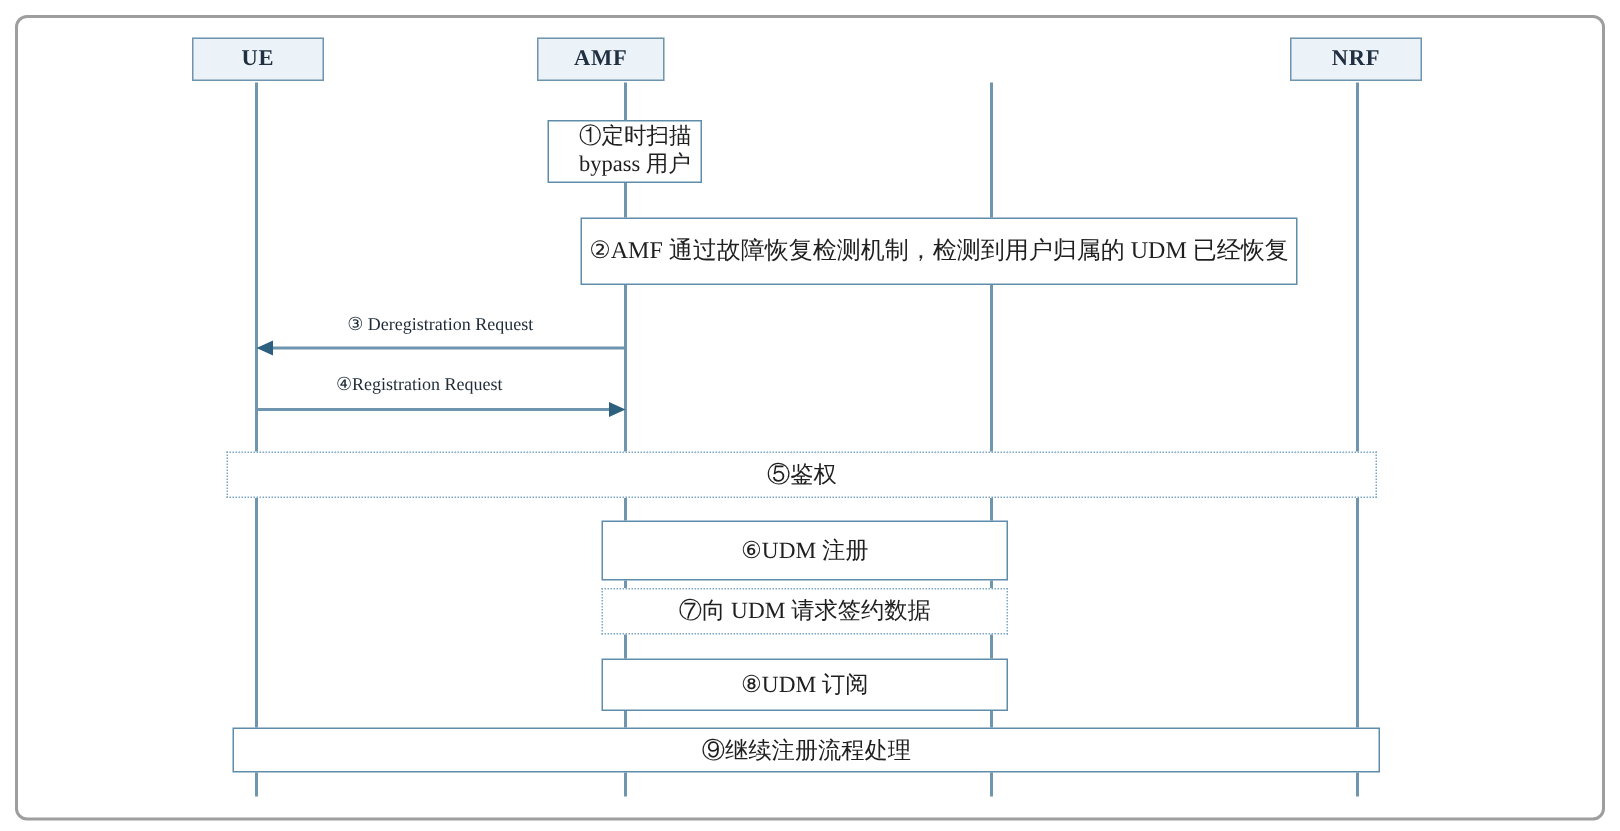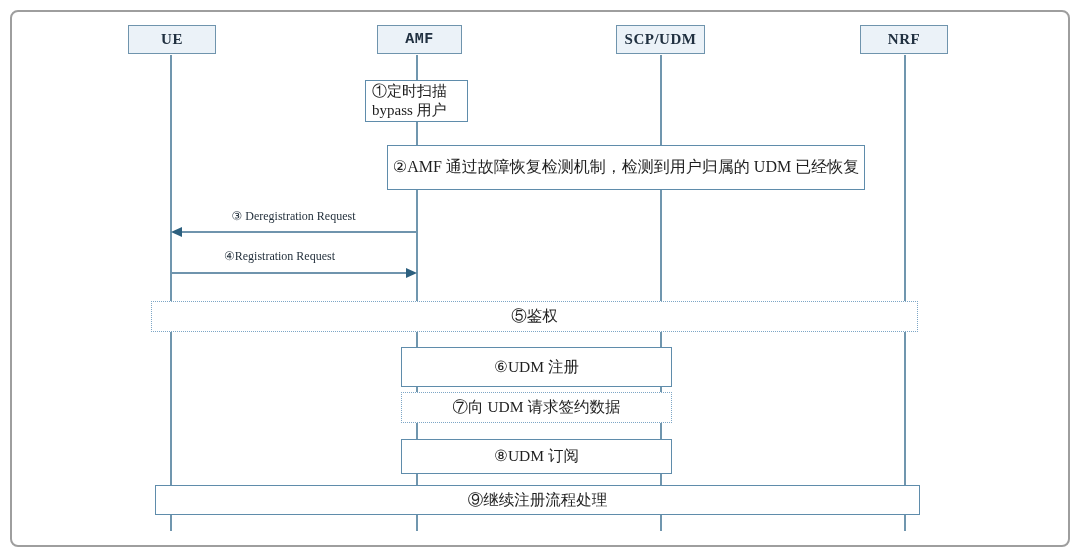--- a/index.html
+++ b/index.html
@@ -9,21 +9,21 @@
          border:2px solid #9e9e9e;border-radius:8px;background:#ffffff;}
   .lifeline{position:absolute;width:2px;top:55px;height:476px;background:#7096ae;}
   .actor{position:absolute;top:25px;height:27px;background:#ebf2f8;border:1.5px solid #6f94ad;
          display:flex;align-items:center;justify-content:center;
          font-weight:bold;font-size:15px;color:#203040;letter-spacing:.5px;}
   .stepbox{position:absolute;background:#ffffff;border:1.5px solid #5f8cab;
            display:flex;align-items:center;justify-content:center;
            font-size:15.5px;color:#1f1f1f;box-sizing:border-box;}
   .dotted{border:1.5px dotted #7da6c6;justify-content:center;}
   .box1{flex-direction:column;align-items:flex-start;justify-content:center;
-        padding-left:6px;line-height:19px;font-size:15px;}
+        padding-left:20px;line-height:19px;font-size:15px;}
   .msg-label{position:absolute;text-align:center;font-size:12px;color:#1f2c38;}
   .arrow-line{position:absolute;height:1.6px;background:#6f94ad;}
   .arrow-head{position:absolute;width:0;height:0;}
   .arrow-head.left{border-top:5px solid transparent;border-bottom:5px solid transparent;
                    border-right:11px solid #2d607f;}
   .arrow-head.right{border-top:5px solid transparent;border-bottom:5px solid transparent;
                     border-left:11px solid #2d607f;}
 </style>
 </head>
 <body>
@@ -33,25 +33,22 @@
   <div class="frame"></div>
 
   <div class="lifeline" style="left:170px;"></div>
   <div class="lifeline" style="left:416px;"></div>
   <div class="lifeline" style="left:660px;"></div>
   <div class="lifeline" style="left:904px;"></div>
 
   <div class="actor" style="left:128px;width:86px;">
     <span>UE</span>
   </div>
-  <div class="actor" style="left:377px;width:83px;font-family:Liberation Mono, monospace;">
+  <div class="actor" style="left:358px;width:83px;">
     <span>AMF</span>
-  </div>
-  <div class="actor" style="left:616px;width:87px;">
-    <span>SCP/UDM</span>
   </div>
   <div class="actor" style="left:860px;width:86px;">
     <span>NRF</span>
   </div>
 
   <div class="stepbox box1" style="left:365px;top:80px;width:103px;height:42px;">
     <span>①定时扫描</span>
     <span>bypass 用户</span>
   </div>
 

